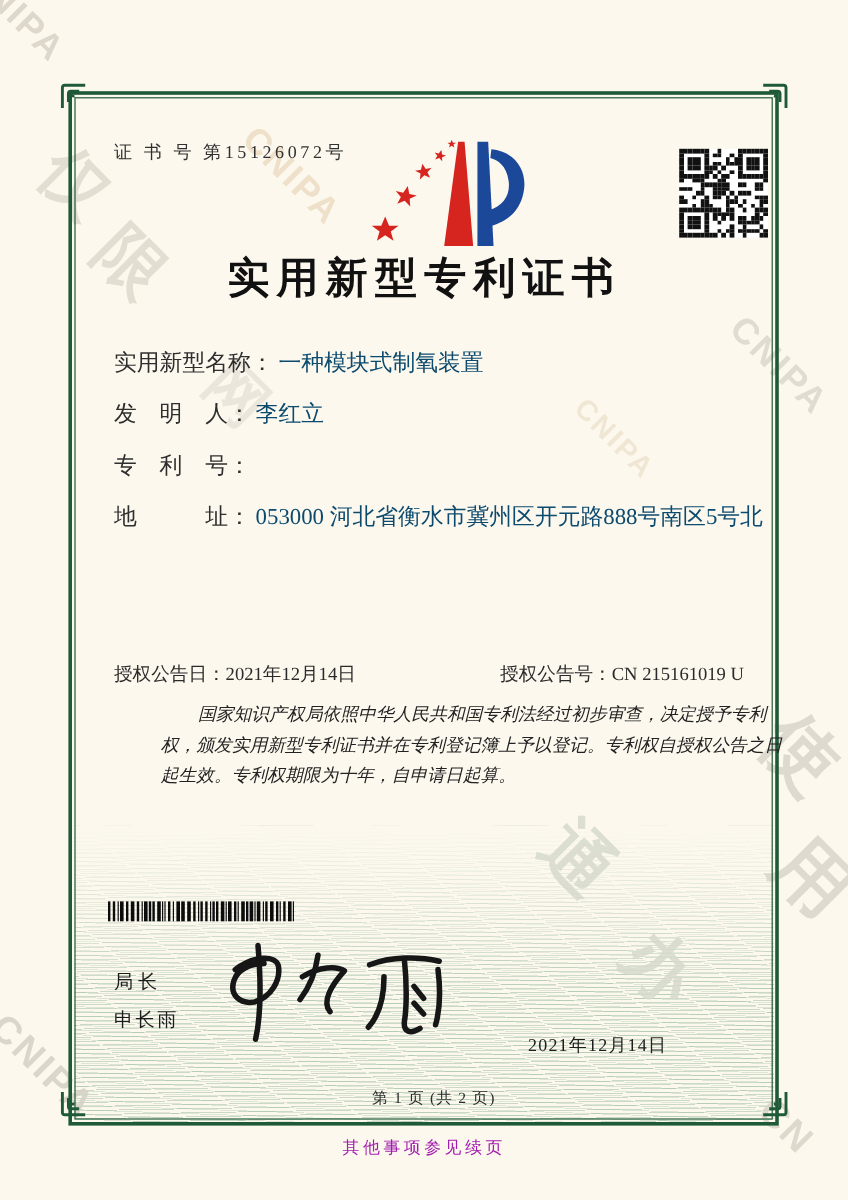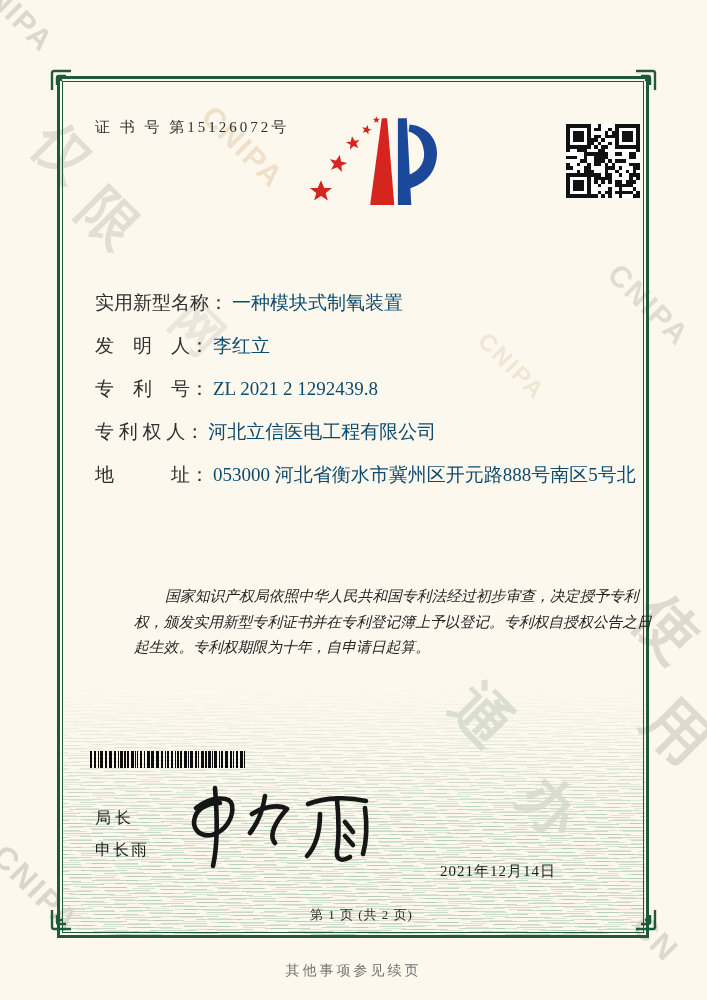--- a/index.html
+++ b/index.html
@@ -59,21 +59,21 @@
   #paragraphs{left:92px;top:584px;width:528px;font-size:14.8px;line-height:1.74;color:#222;font-style:italic;margin-left:42px;}
   #paragraphs p{text-indent:2.1em;}
   #barcode{left:90px;top:751px;width:190px;height:17px;font-size:0;white-space:nowrap;overflow:hidden;}
   #barcode i{display:inline-block;height:100%;background:#0c0c0c;}
   #signer{left:95px;top:808px;font-size:16px;letter-spacing:4px;color:#1c1c1c;}
   #signer .name{display:block;margin-top:11px;letter-spacing:2px;}
   #signature{left:168px;top:772px;width:232px;height:102px;}
   #signature path{stroke:#161616;stroke-width:4.6;fill:none;stroke-linecap:round;stroke-linejoin:round;}
   #sign-date{left:440px;top:862px;font-size:15px;letter-spacing:1px;color:#1e1e1e;}
   #page-info{left:16px;right:0;top:906px;text-align:center;font-size:13px;letter-spacing:1px;color:#2a2a2a;}
-  #cont-note{left:0;right:0;top:948px;text-align:center;font-size:14px;letter-spacing:3px;color:#737373;margin-top:14px;}
+  #cont-note{left:0;right:0;top:948px;text-align:center;font-size:14px;letter-spacing:3px;color:#a21caf;}
   #logo .star{fill:var(--logo-red);}
 </style>
 </head>
 <body>
 
 <div id="page">
 
   <div id="wm-layer">
       <span class="wm" style="left: -38px; top: -6px; font-size: 30px; color: rgb(216, 211, 198);">CNIPA</span>
       <span class="wm" style="left: 34px; top: 116px; font-size: 56px; color: rgb(222, 218, 205);">仅</span>
@@ -570,44 +570,44 @@
       <i></i>
       <i></i>
       <i class="on"></i>
       <i></i>
       <i></i>
       <i></i>
       <i class="on"></i>
       <i class="on"></i>
     </div>
 
+  <div class="content" id="title">实用新型专利证书</div>
 
   <div class="content" id="fields">
     <div class="frow">
       <span class="lab">实用新型名称：</span>
       <span class="val">一种模块式制氧装置</span>
     </div>
     <div class="frow">
       <span class="lab">发　明　人：</span>
       <span class="val">李红立</span>
     </div>
     <div class="frow">
       <span class="lab">专　利　号：</span>
-      <span class="val">ZL 2021 2 1292439.8</span>
-    </div>
-    <div class="frow">
-      <span class="lab">专 利 权 人：</span>
-      <span class="val">河北立信医电工程有限公司</span>
     </div>
     <div class="frow">
       <span class="lab">地　　　址：</span>
       <span class="val">053000 河北省衡水市冀州区开元路888号南区5号北</span>
     </div>
   </div>
 
+  <div class="content" id="grant-row">
+    <span><span>授权公告日：</span><span>2021年12月14日</span></span>
+    <span><span>授权公告号：</span><span>CN 215161019 U</span></span>
+  </div>
 
   <div class="content" id="paragraphs">
     <p>国家知识产权局依照中华人民共和国专利法经过初步审查，决定授予专利权，颁发实用新型专利证书并在专利登记簿上予以登记。专利权自授权公告之日起生效。专利权期限为十年，自申请日起算。</p>
   </div>
 
   <div class="content" id="barcode"><i style="width: 2px; margin-right: 2px;"></i><i style="width: 2px; margin-right: 2px;"></i><i style="width: 1px; margin-right: 1px;"></i><i style="width: 3px; margin-right: 2px;"></i><i style="width: 2px; margin-right: 2px;"></i><i style="width: 3px; margin-right: 2px;"></i><i style="width: 2px; margin-right: 2px;"></i><i style="width: 1px; margin-right: 1px;"></i><i style="width: 3px; margin-right: 1px;"></i><i style="width: 2px; margin-right: 1px;"></i><i style="width: 2px; margin-right: 2px;"></i><i style="width: 3px; margin-right: 1px;"></i><i style="width: 1px; margin-right: 1px;"></i><i style="width: 1px; margin-right: 2px;"></i><i style="width: 2px; margin-right: 2px;"></i><i style="width: 1px; margin-right: 2px;"></i><i style="width: 3px; margin-right: 1px;"></i><i style="width: 3px; margin-right: 2px;"></i><i style="width: 3px; margin-right: 2px;"></i><i style="width: 2px; margin-right: 2px;"></i><i style="width: 1px; margin-right: 1px;"></i><i style="width: 2px; margin-right: 2px;"></i><i style="width: 2px; margin-right: 2px;"></i><i style="width: 1px; margin-right: 1px;"></i><i style="width: 2px; margin-right: 1px;"></i><i style="width: 2px; margin-right: 2px;"></i><i style="width: 3px; margin-right: 1px;"></i><i style="width: 1px; margin-right: 1px;"></i><i style="width: 3px; margin-right: 2px;"></i><i style="width: 2px; margin-right: 1px;"></i><i style="width: 1px; margin-right: 2px;"></i><i style="width: 3px; margin-right: 1px;"></i><i style="width: 2px; margin-right: 1px;"></i><i style="width: 3px; margin-right: 1px;"></i><i style="width: 1px; margin-right: 1px;"></i><i style="width: 3px; margin-right: 2px;"></i><i style="width: 1px; margin-right: 1px;"></i><i style="width: 2px; margin-right: 2px;"></i><i style="width: 3px; margin-right: 2px;"></i><i style="width: 2px; margin-right: 1px;"></i><i style="width: 1px; margin-right: 2px;"></i><i style="width: 2px; margin-right: 2px;"></i><i style="width: 3px; margin-right: 1px;"></i><i style="width: 1px; margin-right: 1px;"></i></div>
 
   <div class="content" id="signer">
     <span>局长</span>
     <span class="name">申长雨</span>

